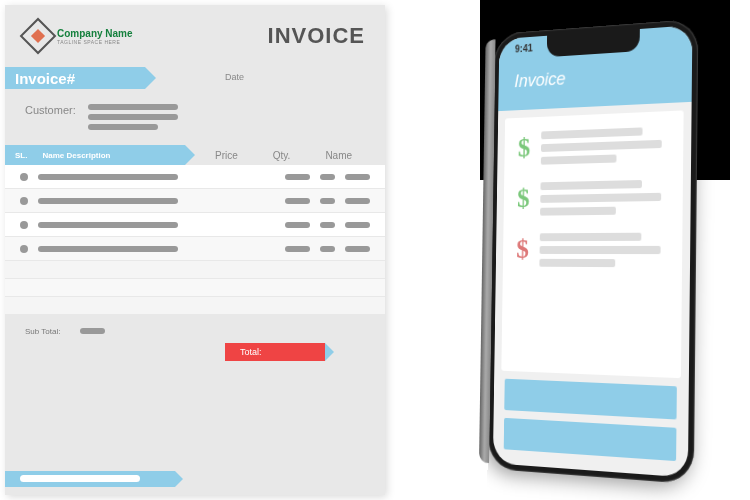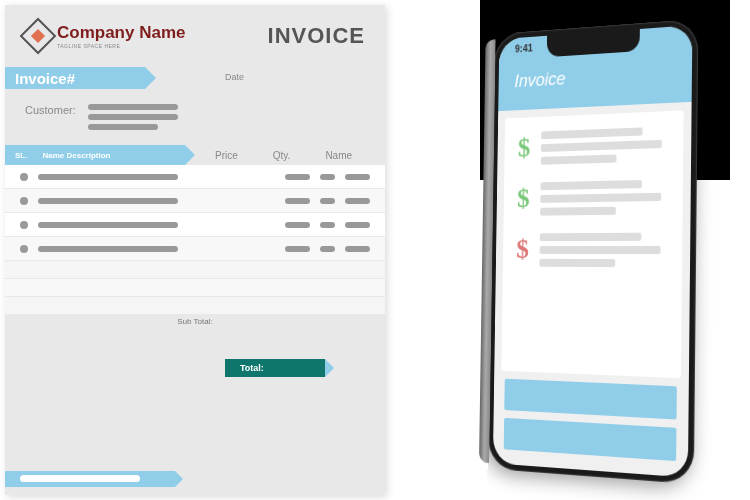--- a/index.html
+++ b/index.html
@@ -49,23 +49,23 @@
       width: 10px;
       height: 10px;
       background: #e07050;
       transform: rotate(0deg);
     }
     .company-text {
       display: flex;
       flex-direction: column;
     }
     .company-name {
-      font-size: 17px;
+      font-size: 10px;
       font-weight: bold;
-      color: #7f1d1d;
+      color: #15803d;
     }
     .company-tag {
       font-size: 5px;
       color: #888;
       letter-spacing: 0.5px;
     }
     .invoice-title {
       font-size: 22px;
       font-weight: 900;
       color: #555;
@@ -188,39 +188,38 @@
       width: 25px;
     }
     .tr-empty { height: 18px; background: #fff; }
     .tr-empty:nth-child(odd) { background: #f5f5f5; }
     .totals {
       padding: 8px 20px;
       background: #e8e8e8;
     }
     .total-line {
       display: flex;
-      justify-content: center;
+      justify-content: flex-start;
       align-items: center;
       gap: 20px;
       font-size: 8px;
       color: #777;
       height: 16px;
-      flex-direction: column;
     }
     .total-ribbon {
-      background: #0f766e;
+      background: #ef4444;
       color: #fff;
       font-size: 9px;
-      font-weight: bold;
+      font-weight: normal;
       padding: 4px 15px;
       position: relative;
       width: 100px;
       margin-left: auto;
       margin-right: 40px;
-      margin-top: 20px;
+      margin-top: 4px;
     }
     .total-ribbon::after {
       content: '';
       position: absolute;
       right: -9px;
       top: 0;
       border-top: 9px solid transparent;
       border-bottom: 9px solid transparent;
       border-left: 9px solid #8fcde8;
     }

